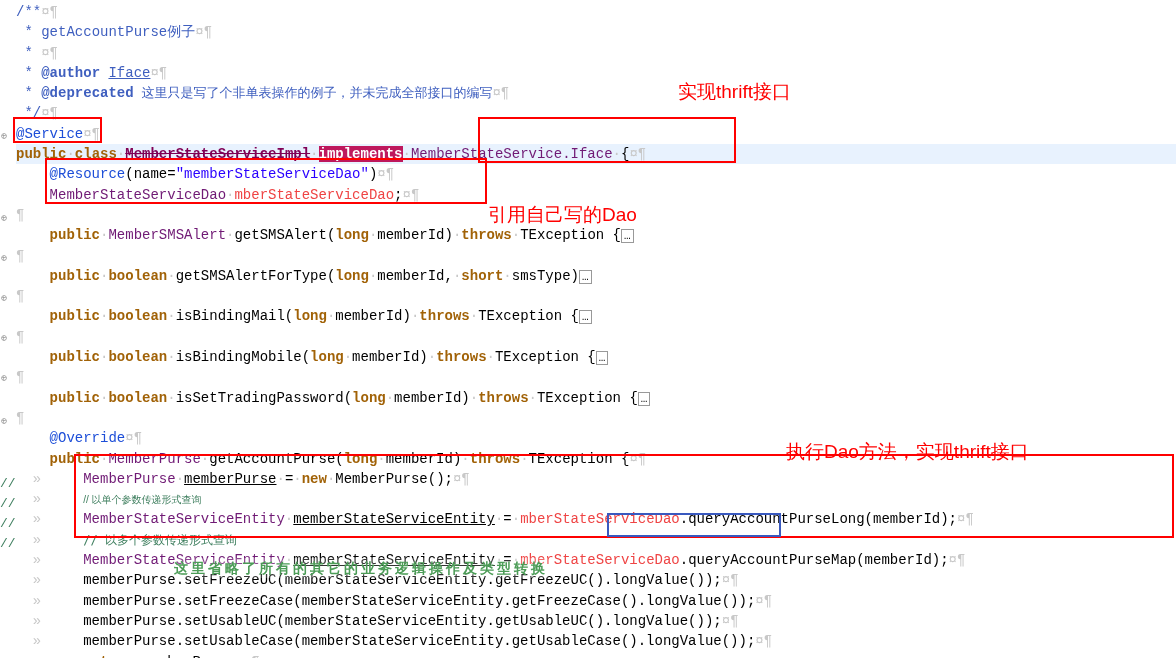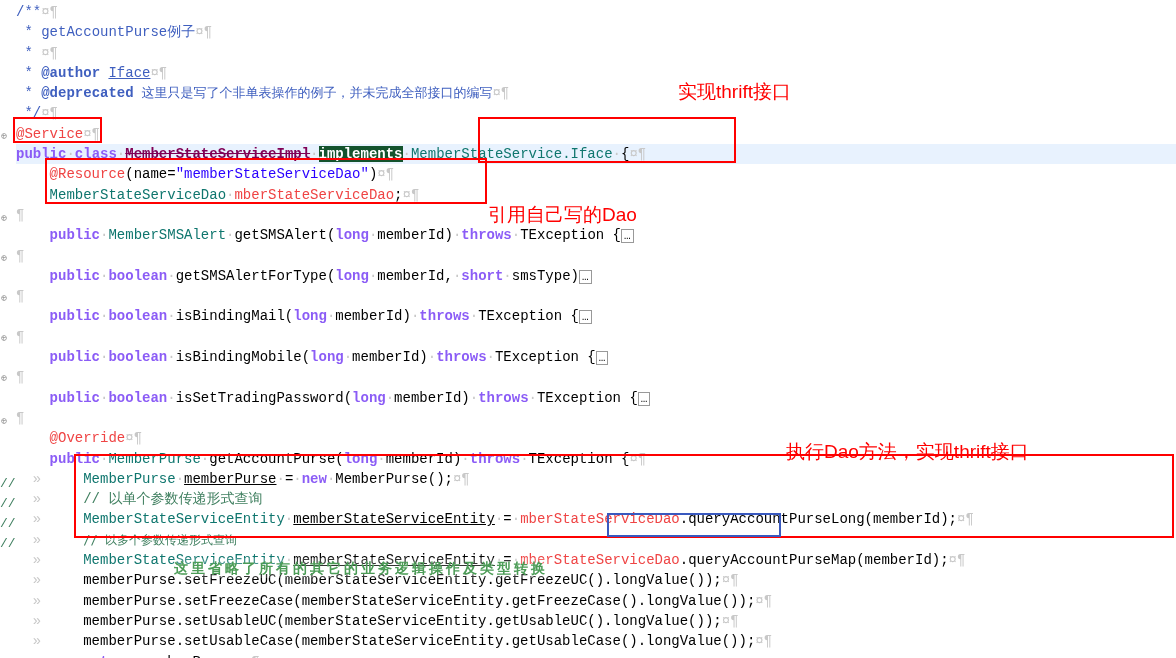--- a/index.html
+++ b/index.html
@@ -1,32 +1,32 @@
 <!DOCTYPE html>
 <html><head>
 <meta charset="utf-8">
 <style>
 html,body{margin:0;padding:0;background:#fff;font-family:"Courier New",monospace;font-size:14px;color:#000;line-height:1.45;width:1176px}
 .editor{position:relative;padding-left:16px;padding-top:2px}
 .line{white-space:pre;display:block;position:relative}
 .gutter{position:absolute;left:0;top:0;width:14px;height:100%;}
 .gmark{position:absolute;left:1px;font-size:10px;color:#999;user-select:none}
 .c-doc{color:#3F5FBF}
-.c-key{color:#8b5cf6;font-weight:bold}
-.c-ann{color:#ef4444}
+.c-key{color:#a16207;font-weight:bold}
+.c-ann{color:#1d4ed8}
 .c-str{color:#2A00FF}
 .c-del{color:#7F0055;font-weight:bold;text-decoration:line-through}
-.c-type{color:#0f766e}
+.c-type{color:#701a75}
 .c-var{color:#000}
 .c-field{color:#ef4444}
 .c-method{color:#000}
 .c-comment{color:#3F7F5F}
 .c-ws{color:#c8c8c8}
 .bold{font-weight:bold}
-.sel{background:#14532d;color:#fff}
+.sel{background:#be185d;color:#fff}
 .hlline{background:#e8f2fe}
 .ul{text-decoration:underline}
 .box-red{position:absolute;border:2px solid #ff0000;pointer-events:none}
 .box-blue{position:absolute;border:2px solid #3959BF;pointer-events:none}
 .anno{position:absolute;color:#ff0000;font-family:"Microsoft YaHei","SimSun",sans-serif;font-size:19px;pointer-events:none}
 .anno-green{position:absolute;color:#4c9c57;font-family:"Microsoft YaHei","SimSun",sans-serif;font-size:14px;pointer-events:none;font-weight:bold;background:rgba(255,255,255,0.2)}
 </style>
 </head>
 <body>
 
@@ -59,21 +59,21 @@
 <span class="line"><span class="c-ws">¶</span></span>
 <span class="line"><span>    </span><span class="c-key">public</span><span class="c-ws">·</span><span class="c-key">boolean</span><span class="c-ws">·</span><span class="c-method">isBindingMail(</span><span class="c-key">long</span><span class="c-ws">·</span><span class="c-var">memberId)</span><span class="c-ws">·</span><span class="c-key">throws</span><span class="c-ws">·</span><span>TException {</span><span style="border:1px solid #999;font-size:11px;padding:0 2px">…</span></span>
 <span class="line"><span class="c-ws">¶</span></span>
 <span class="line"><span>    </span><span class="c-key">public</span><span class="c-ws">·</span><span class="c-key">boolean</span><span class="c-ws">·</span><span class="c-method">isBindingMobile(</span><span class="c-key">long</span><span class="c-ws">·</span><span class="c-var">memberId)</span><span class="c-ws">·</span><span class="c-key">throws</span><span class="c-ws">·</span><span>TException {</span><span style="border:1px solid #999;font-size:11px;padding:0 2px">…</span></span>
 <span class="line"><span class="c-ws">¶</span></span>
 <span class="line"><span>    </span><span class="c-key">public</span><span class="c-ws">·</span><span class="c-key">boolean</span><span class="c-ws">·</span><span class="c-method">isSetTradingPassword(</span><span class="c-key">long</span><span class="c-ws">·</span><span class="c-var">memberId)</span><span class="c-ws">·</span><span class="c-key">throws</span><span class="c-ws">·</span><span>TException {</span><span style="border:1px solid #999;font-size:11px;padding:0 2px">…</span></span>
 <span class="line"><span class="c-ws">¶</span></span>
 <span class="line"><span>    </span><span class="c-ann">@Override</span><span class="c-ws">¤¶</span></span>
 <span class="line"><span>    </span><span class="c-key">public</span><span class="c-ws">·</span><span class="c-type">MemberPurse</span><span class="c-ws">·</span><span class="c-method">getAccountPurse(</span><span class="c-key">long</span><span class="c-ws">·</span><span class="c-var">memberId)</span><span class="c-ws">·</span><span class="c-key">throws</span><span class="c-ws">·</span><span>TException {</span><span class="c-ws">¤¶</span></span>
 <span class="line"><span class="c-ws">  »     </span><span class="c-type">MemberPurse</span><span class="c-ws">·</span><span class="c-var ul">memberPurse</span><span class="c-ws">·</span><span>=</span><span class="c-ws">·</span><span class="c-key">new</span><span class="c-ws">·</span><span>MemberPurse();</span><span class="c-ws">¤¶</span></span>
-<span class="line"><span class="c-ws">  »     </span><span class="c-comment" style="font-family:Liberation Mono, monospace;font-size:14px">// 以单个参数传递形式查询</span></span>
+<span class="line"><span class="c-ws">  »     </span><span class="c-comment" style="font-family:Liberation Sans, sans-serif;font-size:10px">// 以单个参数传递形式查询</span></span>
 <span class="line"><span class="c-ws">  »     </span><span class="c-type">MemberStateServiceEntity</span><span class="c-ws">·</span><span class="c-var ul">memberStateServiceEntity</span><span class="c-ws">·</span><span>=</span><span class="c-ws">·</span><span class="c-field">mberStateServiceDao</span><span>.queryAccountPurseLong(memberId);</span><span class="c-ws">¤¶</span></span>
 <span class="line"><span class="c-ws">  »     </span><span class="c-comment" style="font-family:'Microsoft YaHei',monospace;font-size:12px">// 以多个参数传递形式查询</span></span>
 <span class="line"><span class="c-ws">  »     </span><span class="c-type">MemberStateServiceEntity</span><span class="c-ws">·</span><span class="c-var ul">memberStateServiceEntity</span><span class="c-ws">·</span><span>=</span><span class="c-ws">·</span><span class="c-field">mberStateServiceDao</span><span>.queryAccountPurseMap(memberId);</span><span class="c-ws">¤¶</span></span>
 <span class="line"><span class="c-ws">  »     </span><span>memberPurse.setFreezeUC(memberStateServiceEntity.getFreezeUC().longValue());</span><span class="c-ws">¤¶</span></span>
 <span class="line"><span class="c-ws">  »     </span><span>memberPurse.setFreezeCase(memberStateServiceEntity.getFreezeCase().longValue());</span><span class="c-ws">¤¶</span></span>
 <span class="line"><span class="c-ws">  »     </span><span>memberPurse.setUsableUC(memberStateServiceEntity.getUsableUC().longValue());</span><span class="c-ws">¤¶</span></span>
 <span class="line"><span class="c-ws">  »     </span><span>memberPurse.setUsableCase(memberStateServiceEntity.getUsableCase().longValue());</span><span class="c-ws">¤¶</span></span>
 <span class="line"><span class="c-ws">  »     </span><span class="c-key">return</span><span class="c-ws">·</span><span>memberPurse;</span><span class="c-ws">¤¶</span></span>
 
 <div class="box-red" style="left:13px;top:117px;width:85px;height:22px"></div>

